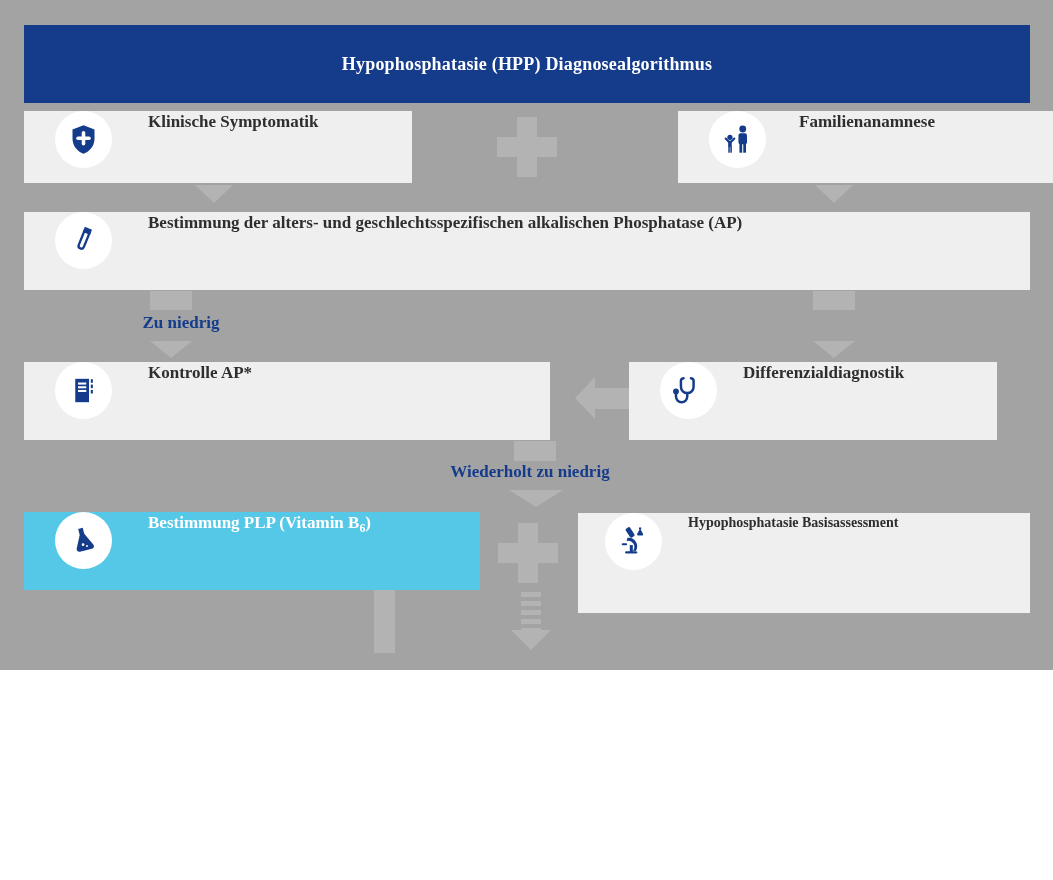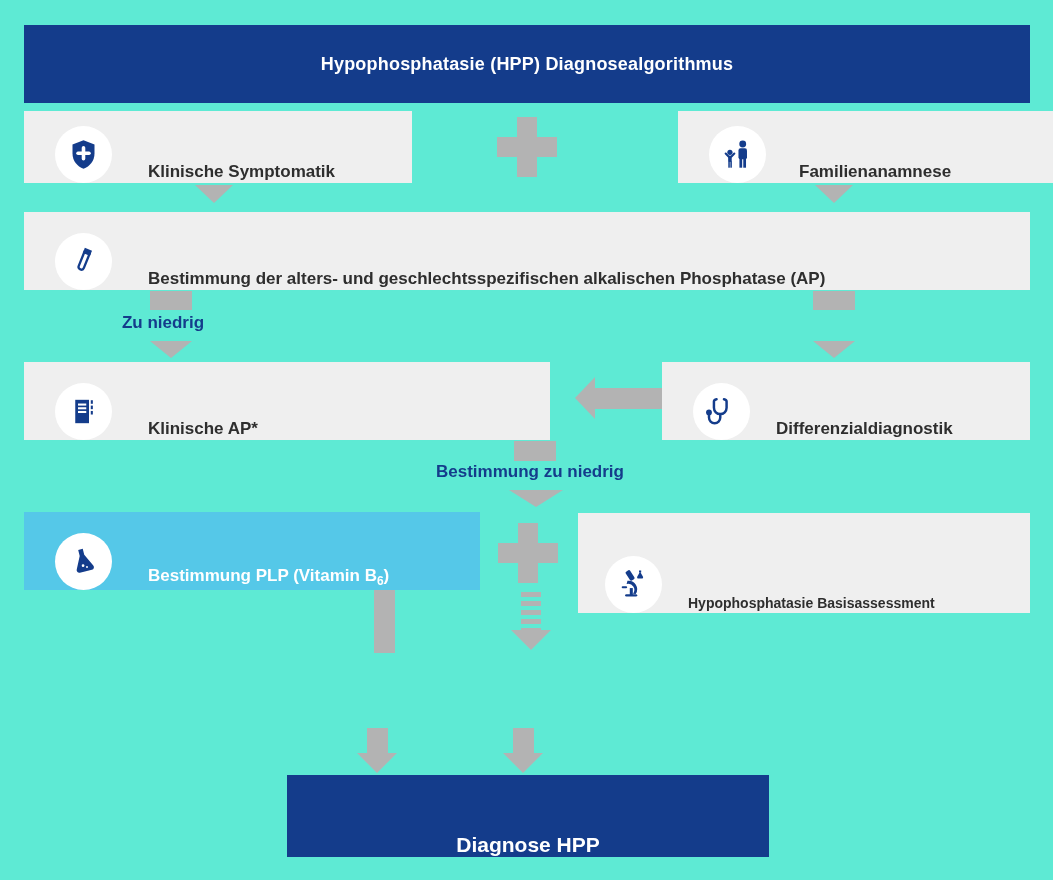--- a/index.html
+++ b/index.html
@@ -1,25 +1,25 @@
 <!DOCTYPE html>
 <html style="--primary-blue: #143C8B; --accent-cyan: #55C8E8; --box-gray: #EFEFEF; --connector-gray: #B3B3B3; --text-dark: #2E2E2E; --white: #FFFFFF;"><head>
 <meta charset="utf-8">
 <style>
   :root{
     --primary-blue:#143C8B; --accent-cyan:#55C8E8; --box-gray:#EFEFEF;
     --connector-gray:#B3B3B3; --text-dark:#2E2E2E; --white:#FFFFFF;
   }
   html,body{margin:0;padding:0;background:#fff;}
-  .stage{position:relative;width:1053px;height:880px;background:#5eead4;overflow:hidden;
-         font-family:Liberation Sans, sans-serif;}
+  .stage{position:relative;width:1053px;height:670px;background:#a3a3a3;overflow:hidden;
+         font-family:Liberation Serif, serif;}
   .abs{position:absolute;}
   .hdr{background:var(--primary-blue);color:var(--white);display:flex;align-items:center;justify-content:center;
        font-size:18px;font-weight:bold;letter-spacing:.2px;}
-  .box{background:var(--box-gray);display:flex;align-items:flex-end;}
+  .box{background:var(--box-gray);display:flex;align-items:flex-start;}
   .box.cyan{background:var(--accent-cyan);}
   .box.navy{background:var(--primary-blue);justify-content:center;}
   .circ{width:57px;height:57px;border-radius:50%;background:var(--white);flex:0 0 57px;
         display:flex;align-items:center;justify-content:center;margin-left:31px;}
   .circ svg{width:33px;height:33px;display:block;}
   .lbl{font-size:17px;font-weight:bold;color:var(--text-dark);margin-left:36px;line-height:1.3;}
   .lbl.white{color:var(--white);}
   .txtblock{margin-left:26px;max-width:335px;}
   .txtblock .t1{font-size:14px;font-weight:bold;color:var(--text-dark);line-height:1.45;}
   .txtblock .t2{font-size:15px;font-weight:normal;color:var(--text-dark);line-height:1.45;}
@@ -90,55 +90,55 @@
           <path d="M10 5.2 h4 v11 a2 2 0 0 1 -4 0 Z" fill="none" stroke="var(--primary-blue)" stroke-width="1.7"></path>
           <rect x="9.2" y="2.4" width="5.6" height="4" fill="var(--primary-blue)"></rect>
         </g>
       </svg>
     </span>
     <span class="lbl">Bestimmung der alters- und geschlechtsspezifischen alkalischen Phosphatase (AP)</span>
   </div>
 
   <div class="abs sq" style="left:150px;top:291px;width:42px;height:19px"></div>
   <div class="abs sq" style="left:813px;top:291px;width:42px;height:19px"></div>
-  <div class="abs branch" style="left:63px;top:313px;width:200px">Zu niedrig</div>
+  <div class="abs branch" style="left:81px;top:313px;width:200px">Zu niedrig</div>
   <div class="abs tri-down mid" style="left:150px;top:341px"></div>
   <div class="abs tri-down mid" style="left:813px;top:341px"></div>
 
   <div class="abs box" style="left:24px;top:362px;width:526px;height:78px">
     <span class="circ">
       <svg viewBox="0 0 24 24" fill="var(--primary-blue)">
         <rect x="6" y="3.5" width="10" height="17"></rect>
         <rect x="8" y="6.2" width="6" height="1.5" fill="#fff"></rect>
         <rect x="8" y="8.9" width="6" height="1.5" fill="#fff"></rect>
         <rect x="8" y="11.6" width="6" height="1.5" fill="#fff"></rect>
         <rect x="17.3" y="3.8" width="1.5" height="2.6"></rect>
         <rect x="17.3" y="7.7" width="1.5" height="2.6"></rect>
         <rect x="17.3" y="11.6" width="1.5" height="2.6"></rect>
       </svg>
     </span>
-    <span class="lbl">Klinische AP*</span>
+    <span class="lbl">Kontrolle AP*</span>
   </div>
 
   <div class="abs tri-left" style="left:575px;top:377px"></div>
   <div class="abs bar" style="left:595px;top:388px;width:68px;height:21px"></div>
 
-  <div class="abs box" style="left:662px;top:362px;width:368px;height:78px">
+  <div class="abs box" style="left:629px;top:362px;width:368px;height:78px">
     <span class="circ">
       <svg viewBox="0 0 24 24" fill="none" stroke="var(--primary-blue)" stroke-width="1.8" stroke-linecap="round">
         <path d="M8.4 3.1 c-1.1.2-1.9.7-1.9 1.7 v4.5 a4.6 4.6 0 0 0 9.2 0 V4.8 c0-1-.8-1.5-1.9-1.7"></path>
         <path d="M11.1 13.9 v2.5 a4.1 4.1 0 0 1 -8.2 0 v-1.5"></path>
         <circle cx="2.9" cy="12.7" r="2.1" fill="var(--primary-blue)" stroke="none"></circle>
       </svg>
     </span>
     <span class="lbl" style="margin-left:26px">Differenzialdiagnostik</span>
   </div>
 
   <div class="abs sq" style="left:514px;top:441px;width:42px;height:20px"></div>
-  <div class="abs branch" style="left:424px;top:462px;width:212px">Bestimmung zu niedrig</div>
+  <div class="abs branch" style="left:424px;top:462px;width:212px">Wiederholt zu niedrig</div>
   <div class="abs tri-down wide" style="left:509px;top:490px"></div>
 
   <div class="abs box cyan" style="left:24px;top:512px;width:456px;height:78px">
     <span class="circ">
       <svg viewBox="0 0 24 24">
         <g transform="rotate(-14 12 12)">
           <path d="M10.3 2.9 h3.4 v4.5 l4.5 9.1 a1.9 1.9 0 0 1 -1.7 2.8 H7.5 a1.9 1.9 0 0 1 -1.7 -2.8 l4.5 -9.1 Z" fill="var(--primary-blue)"></path>
           <circle cx="11" cy="14.8" r="1" fill="#fff"></circle>
           <circle cx="13.5" cy="16.5" r=".7" fill="#fff"></circle>
         </g>

